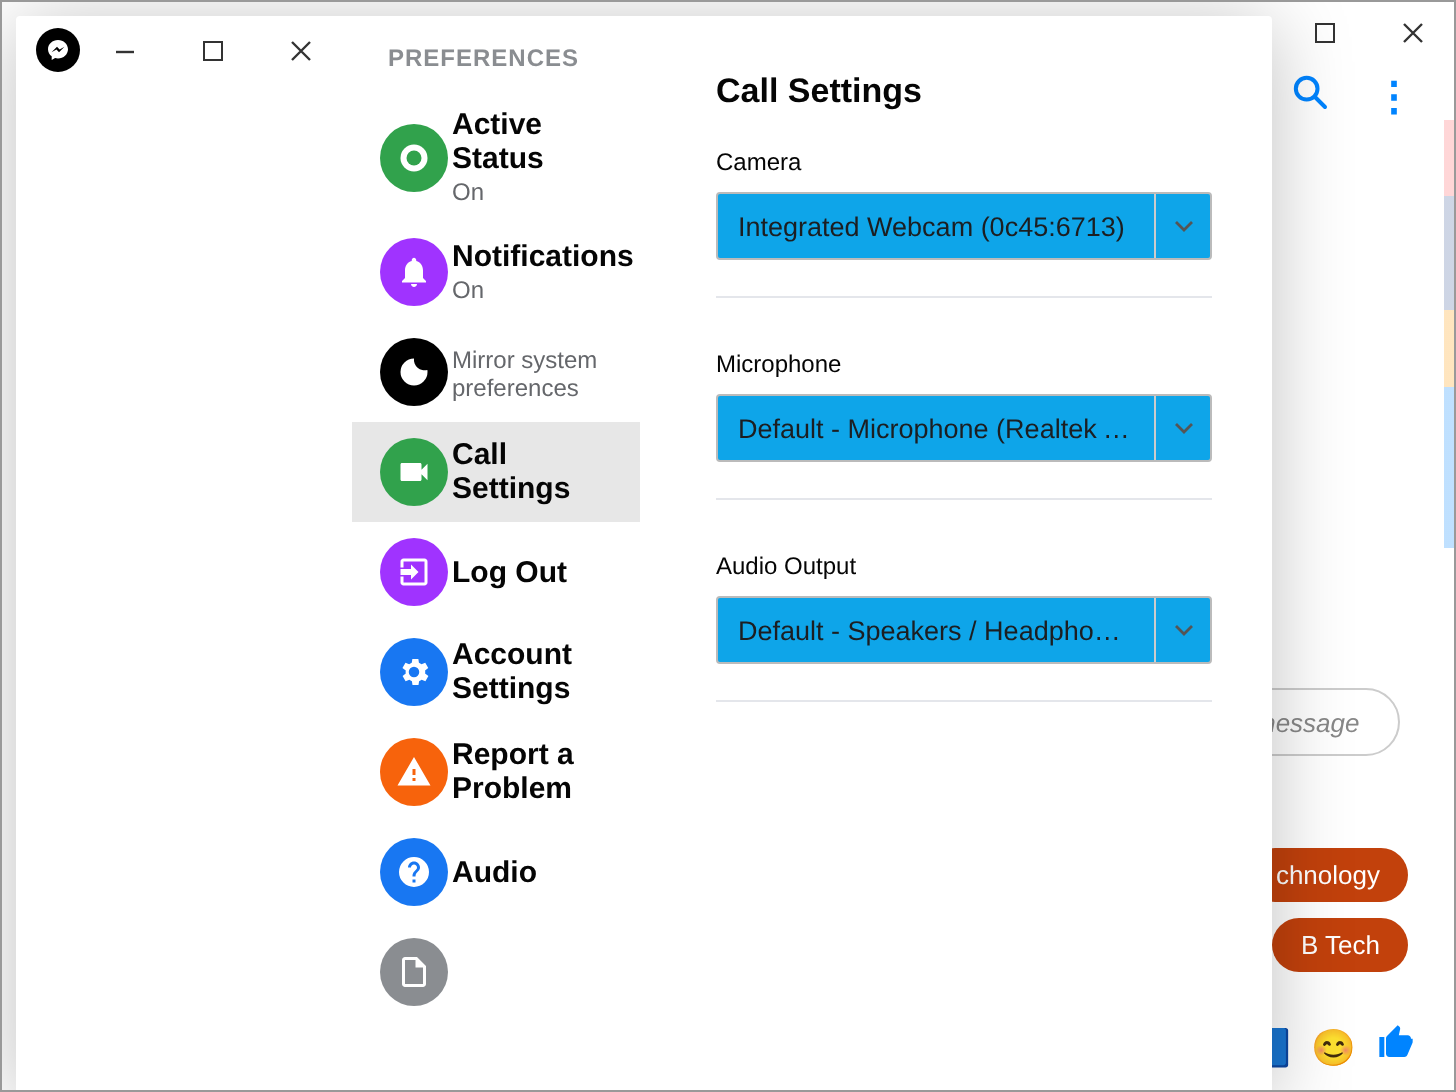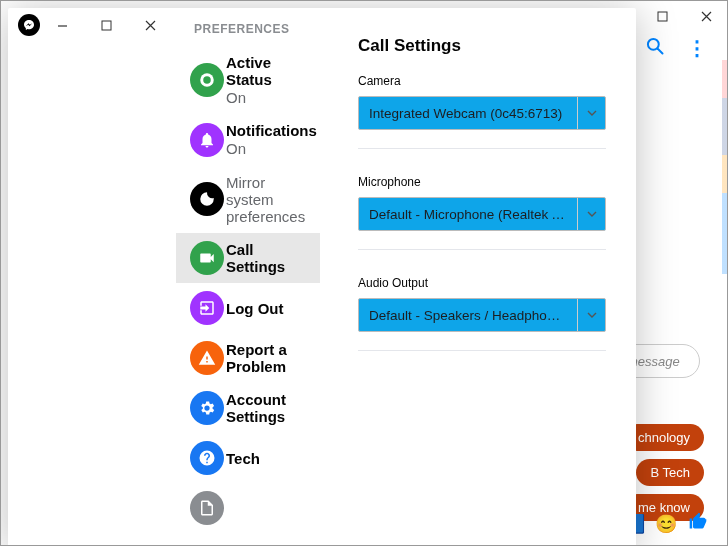--- a/index.html
+++ b/index.html
@@ -29,21 +29,21 @@
   .sw-winbtns .wbtn { width: 44px; height: 30px; display: flex; align-items: center; justify-content: center; color: #333; font-size: 14px; }
   .sw-body { flex: 1; display: flex; overflow: hidden; }
   
   .sidebar { width: 295px; padding: 6px 0 0 0; overflow-y: auto; }
   .side-section-title { font-size: 12px; font-weight: 600; color: #8a8d91; letter-spacing: .5px; padding: 8px 18px 10px; }
   .side-item { display: flex; align-items: center; gap: 2px; padding: 8px 14px; cursor: pointer; }
   .side-item.active { background: #e7e7e7; }
   .side-icon { width: 34px; height: 34px; border-radius: 50%; display: flex; align-items: center; justify-content: center; flex-shrink: 0; }
   .side-icon svg { width: 18px; height: 18px; fill: #fff; }
   .side-text .t1 { font-size: 15px; font-weight: 600; color: #050505; }
-  .side-text .t2 { font-size: 15px; color: #65676b; margin-top: 1px; }
+  .side-text .t2 { font-size: 12px; color: #65676b; margin-top: 1px; }
   
   .content { flex: 1; padding: 28px 30px 20px 38px; }
   .content h1 { font-size: 17px; font-weight: 700; color: #050505; margin-bottom: 18px; }
   .field-block { margin-bottom: 26px; }
   .field-label { font-size: 12px; color: #050505; margin-bottom: 8px; }
   .select { width: 248px; height: 34px; border: 1px solid #bbb; border-radius: 2px; display: flex; align-items: center; justify-content: space-between; background: #0ea5e9; }
   .select .sel-val { padding: 0 10px; font-size: 13.5px; color: #1c1e21; white-space: nowrap; overflow: hidden; text-overflow: ellipsis; flex: 1; }
   .select .sel-caret { width: 28px; height: 100%; border-left: 1px solid #ccc; display: flex; align-items: center; justify-content: center; color: #555; }
   .sep { height: 1px; background: #e4e6eb; margin: 18px 0 0; }
 
@@ -74,21 +74,20 @@
     </span>
     <span class="more-ico">⋮</span>
   </div>
   <div class="bg-strip"></div>
   <div class="bg-input">
       <span>message</span>
     </div>
   <div class="bg-pills">
     <div class="pill">chnology</div>
     <div class="pill">B Tech</div>
-    <div class="pill">me know</div>
   </div>
   <div class="bg-reactions">
     <span class="react">🟦</span>
     <span class="react">😊</span>
     <span class="react thumb">
       <svg width="20" height="20" viewBox="0 0 24 24" fill="#0084ff">
           <path d="M2 21h3V9H2v12zm19-11c0-1.1-.9-2-2-2h-5.3l.8-3.8v-.3c0-.4-.2-.8-.4-1.1L13 2 6.6 8.4C6.2 8.8 6 9.3 6 9.8V19c0 1.1.9 2 2 2h9c.8 0 1.5-.5 1.8-1.2l3-7c.1-.3.2-.5.2-.8v-2z"></path>
         </svg>
     </span>
   </div>
@@ -176,49 +175,49 @@
           <svg viewBox="0 0 24 24">
               <path d="M10 17l5-5-5-5v3H3v4h7v3zm9-14H5c-1.1 0-2 .9-2 2v4h2V5h14v14H5v-4H3v4c0 1.1.9 2 2 2h14c1.1 0 2-.9 2-2V5c0-1.1-.9-2-2-2z"></path>
             </svg>
         </div>
         <div class="side-text">
             <div class="t1">Log Out</div>
           </div>
       </div>
 
       <div class="side-item">
+        <div class="side-icon" style="background:#1877f2">
+          <svg viewBox="0 0 24 24">
+              <path d="M19.4 13l.1-1-.1-1 2.1-1.6-2-3.5-2.5 1a7 7 0 0 0-1.7-1l-.4-2.6h-4l-.4 2.6c-.6.3-1.2.6-1.7 1l-2.5-1-2 3.5L6.5 11l-.1 1 .1 1-2.1 1.6 2 3.5 2.5-1c.5.4 1.1.7 1.7 1l.4 2.6h4l.4-2.6c.6-.3 1.2-.6 1.7-1l2.5 1 2-3.5L19.4 13zM12 15.5A3.5 3.5 0 1 1 12 8.5a3.5 3.5 0 0 1 0 7z"></path>
+            </svg>
+        </div>
+        <div class="side-text">
+            <div class="t1">Account Settings</div>
+          </div>
+      </div>
+
+      <div class="side-item">
         <div class="side-icon" style="background:#f7630c">
           <svg viewBox="0 0 24 24">
               <path d="M1 21h22L12 2 1 21zm12-3h-2v-2h2v2zm0-4h-2v-4h2v4z"></path>
             </svg>
         </div>
         <div class="side-text">
             <div class="t1">Report a Problem</div>
           </div>
       </div>
 
       <div class="side-item">
         <div class="side-icon" style="background:#1877f2">
           <svg viewBox="0 0 24 24">
-              <path d="M19.4 13l.1-1-.1-1 2.1-1.6-2-3.5-2.5 1a7 7 0 0 0-1.7-1l-.4-2.6h-4l-.4 2.6c-.6.3-1.2.6-1.7 1l-2.5-1-2 3.5L6.5 11l-.1 1 .1 1-2.1 1.6 2 3.5 2.5-1c.5.4 1.1.7 1.7 1l.4 2.6h4l.4-2.6c.6-.3 1.2-.6 1.7-1l2.5 1 2-3.5L19.4 13zM12 15.5A3.5 3.5 0 1 1 12 8.5a3.5 3.5 0 0 1 0 7z"></path>
-            </svg>
-        </div>
-        <div class="side-text">
-            <div class="t1">Account Settings</div>
-          </div>
-      </div>
-
-      <div class="side-item">
-        <div class="side-icon" style="background:#1877f2">
-          <svg viewBox="0 0 24 24">
               <path d="M12 2a10 10 0 1 0 0 20 10 10 0 0 0 0-20zm1 17h-2v-2h2v2zm2.1-7.8l-.9.9c-.7.7-1.2 1.3-1.2 2.9h-2v-.5c0-1.1.5-2.1 1.2-2.8l1.2-1.3c.4-.3.6-.8.6-1.4 0-1.1-.9-2-2-2s-2 .9-2 2H8c0-2.2 1.8-4 4-4s4 1.8 4 4c0 .9-.4 1.7-.9 2.2z"></path>
             </svg>
         </div>
         <div class="side-text">
-            <div class="t1">Tech</div>
+            <div class="t1">Audio</div>
           </div>
       </div>
 
       <div class="side-item">
         <div class="side-icon" style="background:#8a8d91">
           <svg viewBox="0 0 24 24">
               <path d="M14 2H6c-1.1 0-2 .9-2 2v16c0 1.1.9 2 2 2h12c1.1 0 2-.9 2-2V8l-6-6zM6 20V4h7v5h5v11H6z"></path>
             </svg>
         </div>
       </div>

